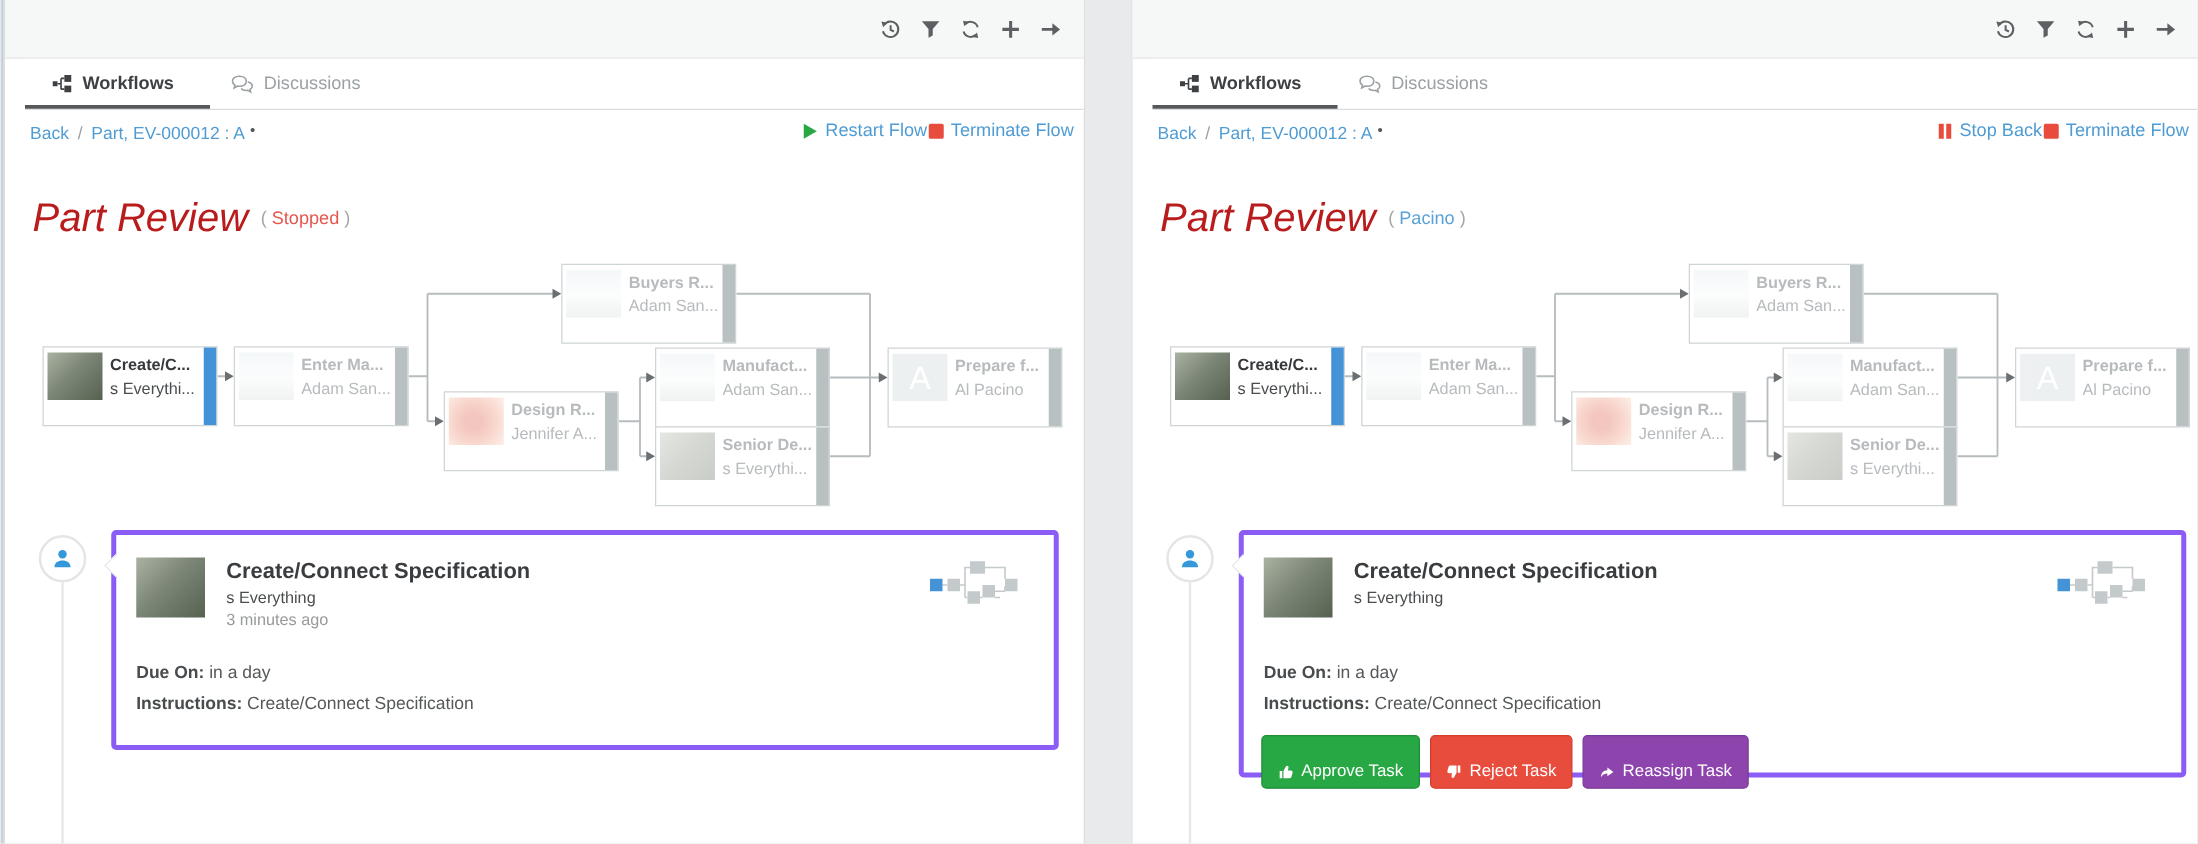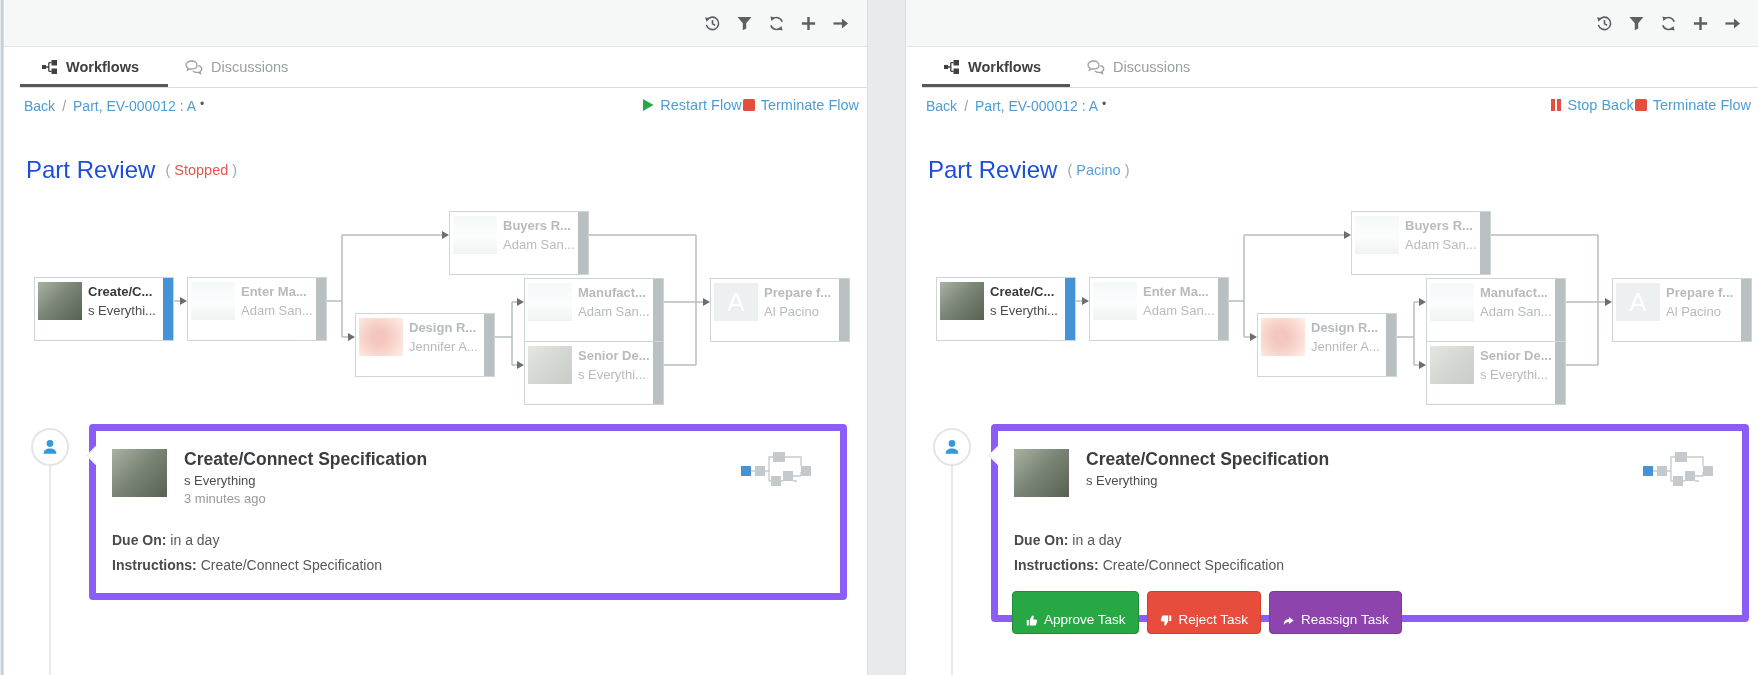--- a/index.html
+++ b/index.html
@@ -29,21 +29,21 @@
   .crumb{position:absolute;left:20px;top:9px;color:#4f9cd4;}
   .crumb a{color:#4f9cd4;text-decoration:none;cursor:pointer;}
   .crumb .sep{color:#9aa0a3;margin:0 7px;}
   .crumb .dot{color:#55585b;font-size:12px;vertical-align:3px;margin-left:4px;}
   .flow-actions{position:absolute;right:8px;top:9px;display:flex;align-items:center;font-size:14.5px;color:#4f9cd4;white-space:nowrap;}
   .flow-act{display:flex;align-items:center;gap:5px;cursor:pointer;}
   .flow-act svg{width:14px;height:14px;}
 
   
   .title-row{position:absolute;top:156px;left:22px;display:flex;align-items:center;gap:10px;}
-  .pg-title{font-size:24px;color:#1d4ed8;}
+  .pg-title{font-size:32px;color:#b91c1c;font-style:italic;}
   .pg-status{font-size:14.5px;}
   .pg-status .paren{color:#a3a6a8;}
   .status-stopped{color:#e4574d;}
   .status-active{color:#5aa2d8;}
 
   
   .diagram{position:absolute;top:207px;left:0;width:860px;height:200px;}
   .diagram svg.conn{position:absolute;left:0;top:0;}
   .wf-node{position:absolute;width:140px;height:64px;background:#fff;border:1px solid #cfd4d5;box-sizing:border-box;cursor:pointer;}
   .wf-node .wf-bar{position:absolute;right:0;top:0;width:10px;height:100%;background:#b9c0c2;}
@@ -57,21 +57,21 @@
 
   .av-koala{background:linear-gradient(135deg,#aab3a2 0%,#7c8677 45%,#566150 100%);}
   .av-penguins{background:linear-gradient(180deg,#dfe9ee 0%,#f4f7f8 55%,#cfd9d2 100%);}
   .av-flower{background:radial-gradient(circle at 45% 50%,#d94f35 0 22%,#e8775a 50%,#f2a98e 78%,#f8cdbb 100%);}
   .av-letter{background:#c9d2d2;color:#fff;font-size:26px;display:flex;align-items:center;justify-content:center;}
 
   
   .tl-circle{position:absolute;left:27px;top:428px;width:38px;height:38px;border-radius:50%;border:2px solid #e3e5e6;box-sizing:border-box;background:#fff;display:flex;align-items:center;justify-content:center;z-index:2;}
   .tl-circle svg{width:18px;height:18px;}
   .tl-line{position:absolute;left:45px;top:466px;width:2px;height:209px;background:#e6e8e9;}
-  .task-card{position:absolute;left:85px;top:424px;width:758px;background:#fff;border:7px solid #8b5cf6;border-radius:4px;box-sizing:border-box;}
+  .task-card{position:absolute;left:85px;top:424px;width:758px;background:#fff;border:4px solid #8b5cf6;border-radius:4px;box-sizing:border-box;}
   .card-notch{position:absolute;left:-7px;top:18px;width:12px;height:12px;background:#fff;border-left:1px solid #e6e8e9;border-bottom:1px solid #e6e8e9;transform:rotate(45deg);}
   .card-head{position:relative;padding:18px 16px 6px 16px;min-height:60px;}
   .card-avatar{position:absolute;left:16px;top:18px;width:55px;height:48px;}
   .card-texts{margin-left:72px;}
   .card-title{font-size:17.5px;font-weight:700;color:#3a3d3f;line-height:21px;}
   .card-sub{font-size:13px;color:#4a4d4f;margin-top:3px;}
   .card-time{font-size:13px;color:#97999b;margin-top:3px;}
   .mini-flow{position:absolute;right:28px;top:20px;width:72px;height:40px;cursor:pointer;}
   .card-meta{padding:8px 16px 14px 16px;font-size:14px;color:#55585a;}
   .meta-row{margin-top:9px;}

